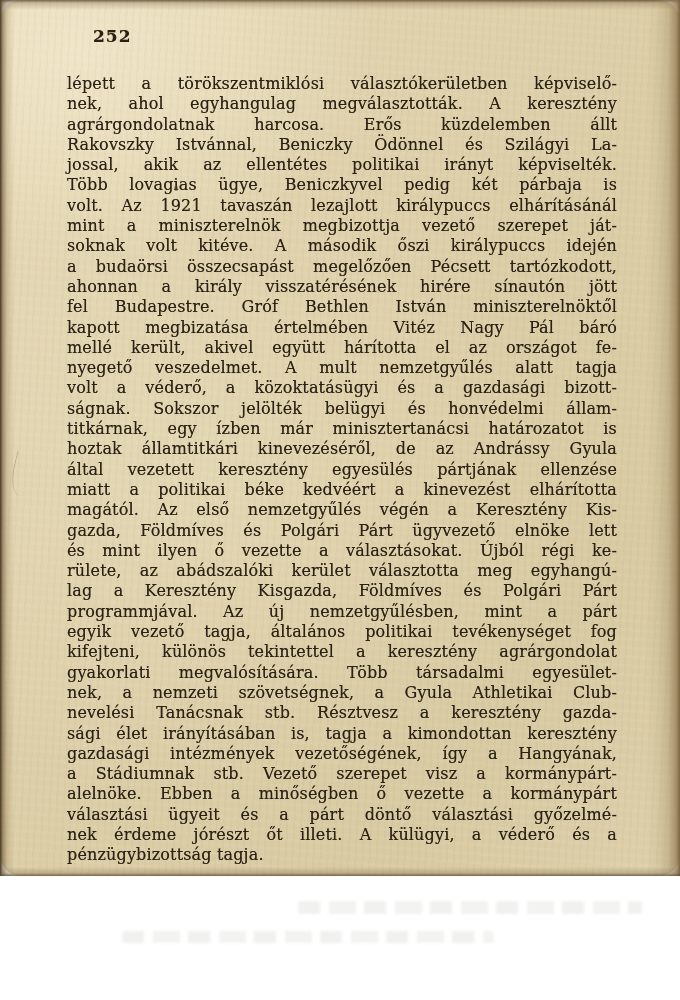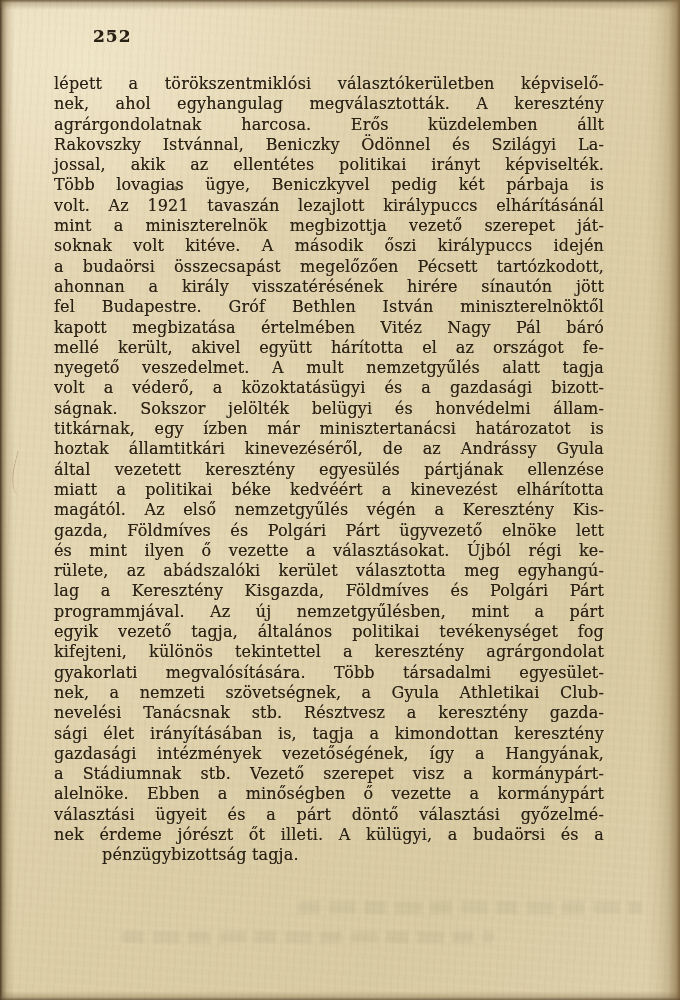--- a/index.html
+++ b/index.html
@@ -7,26 +7,27 @@
     padding: 0;
     width: 680px;
     height: 1000px;
     overflow: hidden;
     font-family: "DejaVu Serif", "Liberation Serif", serif;
   }
 
   .page {
     position: relative;
     width: 680px;
-    height: 1000px;
+    height: 876px;
     background:
       radial-gradient(ellipse 420px 300px at 12% 6%, rgba(248,240,214,0.55), rgba(248,240,214,0) 70%),
       radial-gradient(ellipse 500px 420px at 30% 55%, rgba(240,230,200,0.30), rgba(240,230,200,0) 75%),
       linear-gradient(128deg, #e7dab9 0%, #e0d2ad 30%, #dbcda6 55%, #d8caa2 78%, #ddd0ab 100%);
     color: var(--ink, #2a2115);
+    border-radius: 21px;
   }
 
   
   .grain {
     position: absolute; inset: 0;
     background:
       repeating-linear-gradient(93deg, rgba(120,100,70,0.035) 0 2px, rgba(0,0,0,0) 2px 7px),
       repeating-linear-gradient(4deg, rgba(255,250,230,0.05) 0 3px, rgba(0,0,0,0) 3px 9px);
     pointer-events: none;
   }
@@ -36,39 +37,38 @@
     left: 93px;
     top: 26px;
     font-size: 17px;
     letter-spacing: 1px;
     font-weight: 600;
     text-shadow: 0 0 0.6px rgba(42,33,21,0.6);
   }
 
   .text-block {
     position: absolute;
-    left: 54px;
+    left: 67px;
     top: 74px;
     width: 550px;
   }
 
   .line {
     height: 20.3px;
     line-height: 20.3px;
     font-size: 16px;
     letter-spacing: 0.15px;
     white-space: normal;
     text-align: justify;
     text-align-last: justify;
     text-shadow: 0 0 0.6px rgba(42,33,21,0.55);
   }
 
   .line.last-line {
     text-align-last: left;
-    margin-left: 48px;
   }
 
   
   .bleed {
     position: absolute;
     filter: blur(1.6px);
     background:
       repeating-linear-gradient(90deg,
         rgba(118,124,98,0.34) 0 22px, rgba(118,124,98,0) 22px 31px,
         rgba(118,124,98,0.30) 31px 58px, rgba(118,124,98,0) 58px 66px);
@@ -156,21 +156,21 @@
       <div class="line">egyik vezető tagja, általános politikai tevékenységet fog</div>
       <div class="line">kifejteni, különös tekintettel a keresztény agrárgondolat</div>
       <div class="line">gyakorlati megvalósítására. Több társadalmi egyesület-</div>
       <div class="line">nek, a nemzeti szövetségnek, a Gyula Athletikai Club-</div>
       <div class="line">nevelési Tanácsnak stb. Résztvesz a keresztény gazda-</div>
       <div class="line">sági élet irányításában is, tagja a kimondottan keresztény</div>
       <div class="line">gazdasági intézmények vezetőségének, így a Hangyának,</div>
       <div class="line">a Stádiumnak stb. Vezető szerepet visz a kormánypárt-</div>
       <div class="line">alelnöke. Ebben a minőségben ő vezette a kormánypárt</div>
       <div class="line">választási ügyeit és a párt döntő választási győzelmé-</div>
-      <div class="line">nek érdeme jórészt őt illeti. A külügyi, a budaörsi és a</div>
+      <div class="line">nek érdeme jórészt őt illeti. A külügyi, a véderő és a</div>
       <div class="line last-line">pénzügybizottság tagja.</div>
     </div>
 
   <div class="bleed bleed-1"></div>
   <div class="bleed bleed-2"></div>
   <div class="speck"></div>
   <div class="scratch"></div>
 
   <div class="edge edge-left"></div>
   <div class="edge edge-top"></div>

